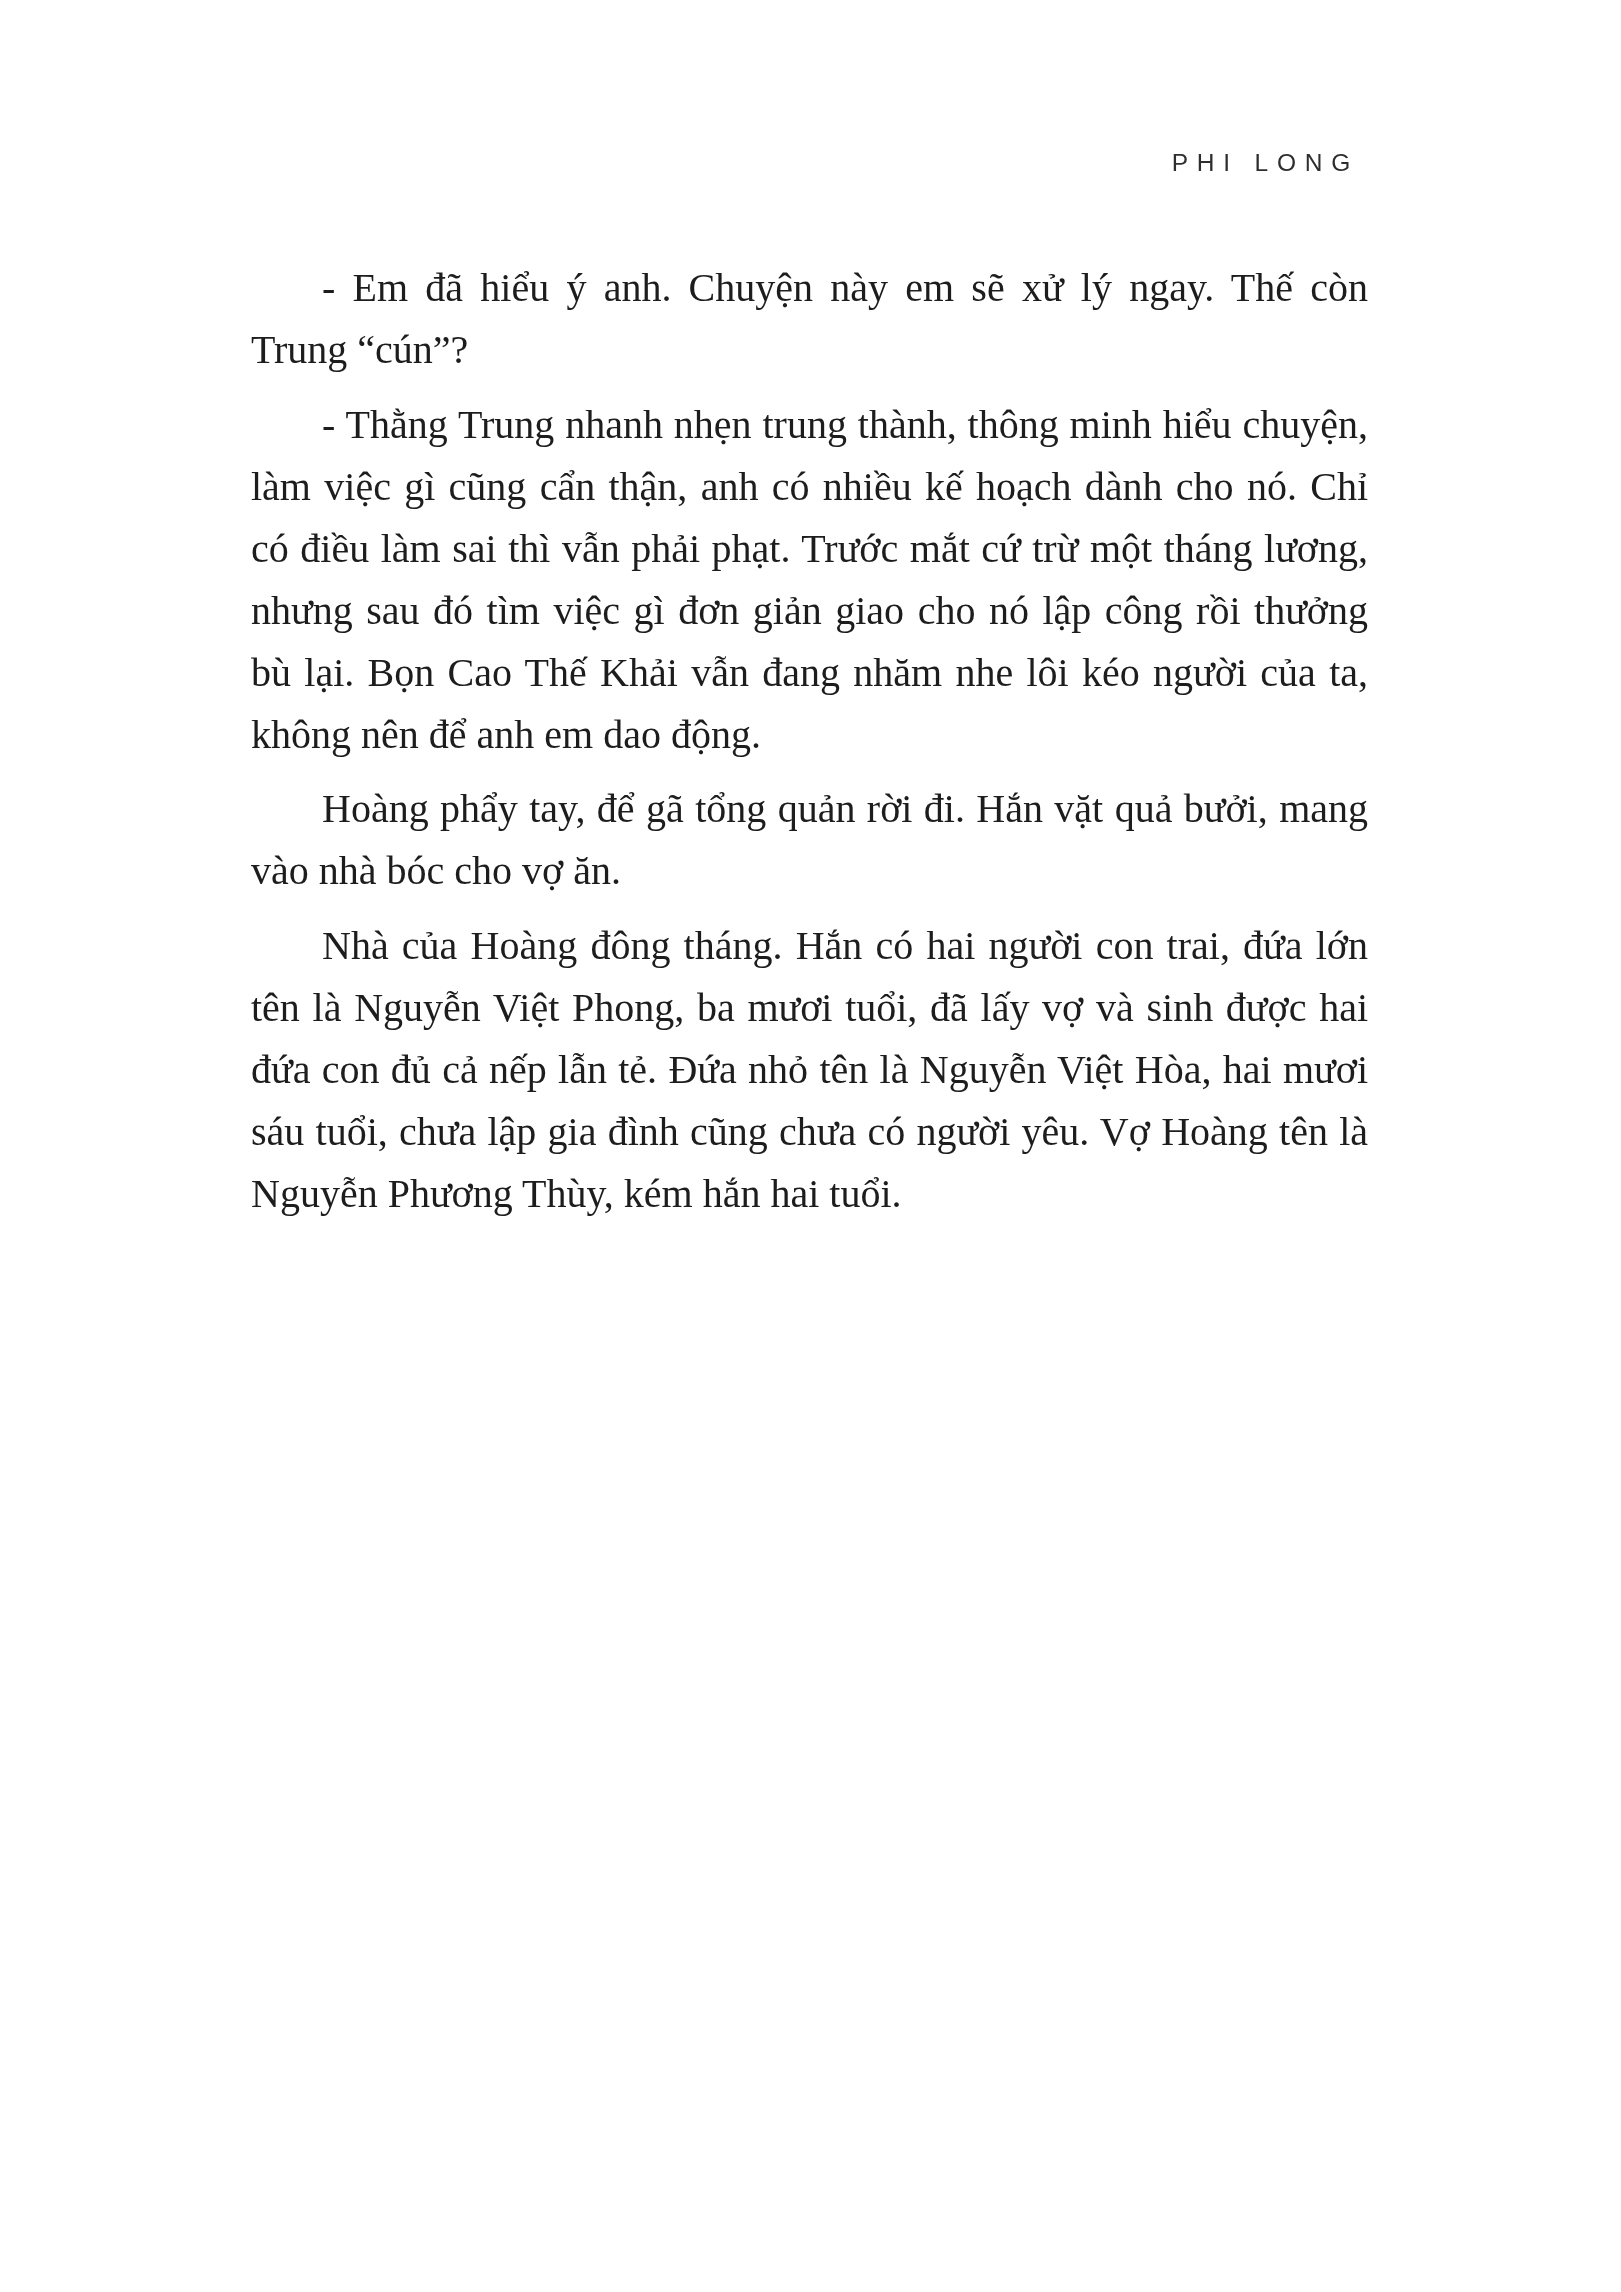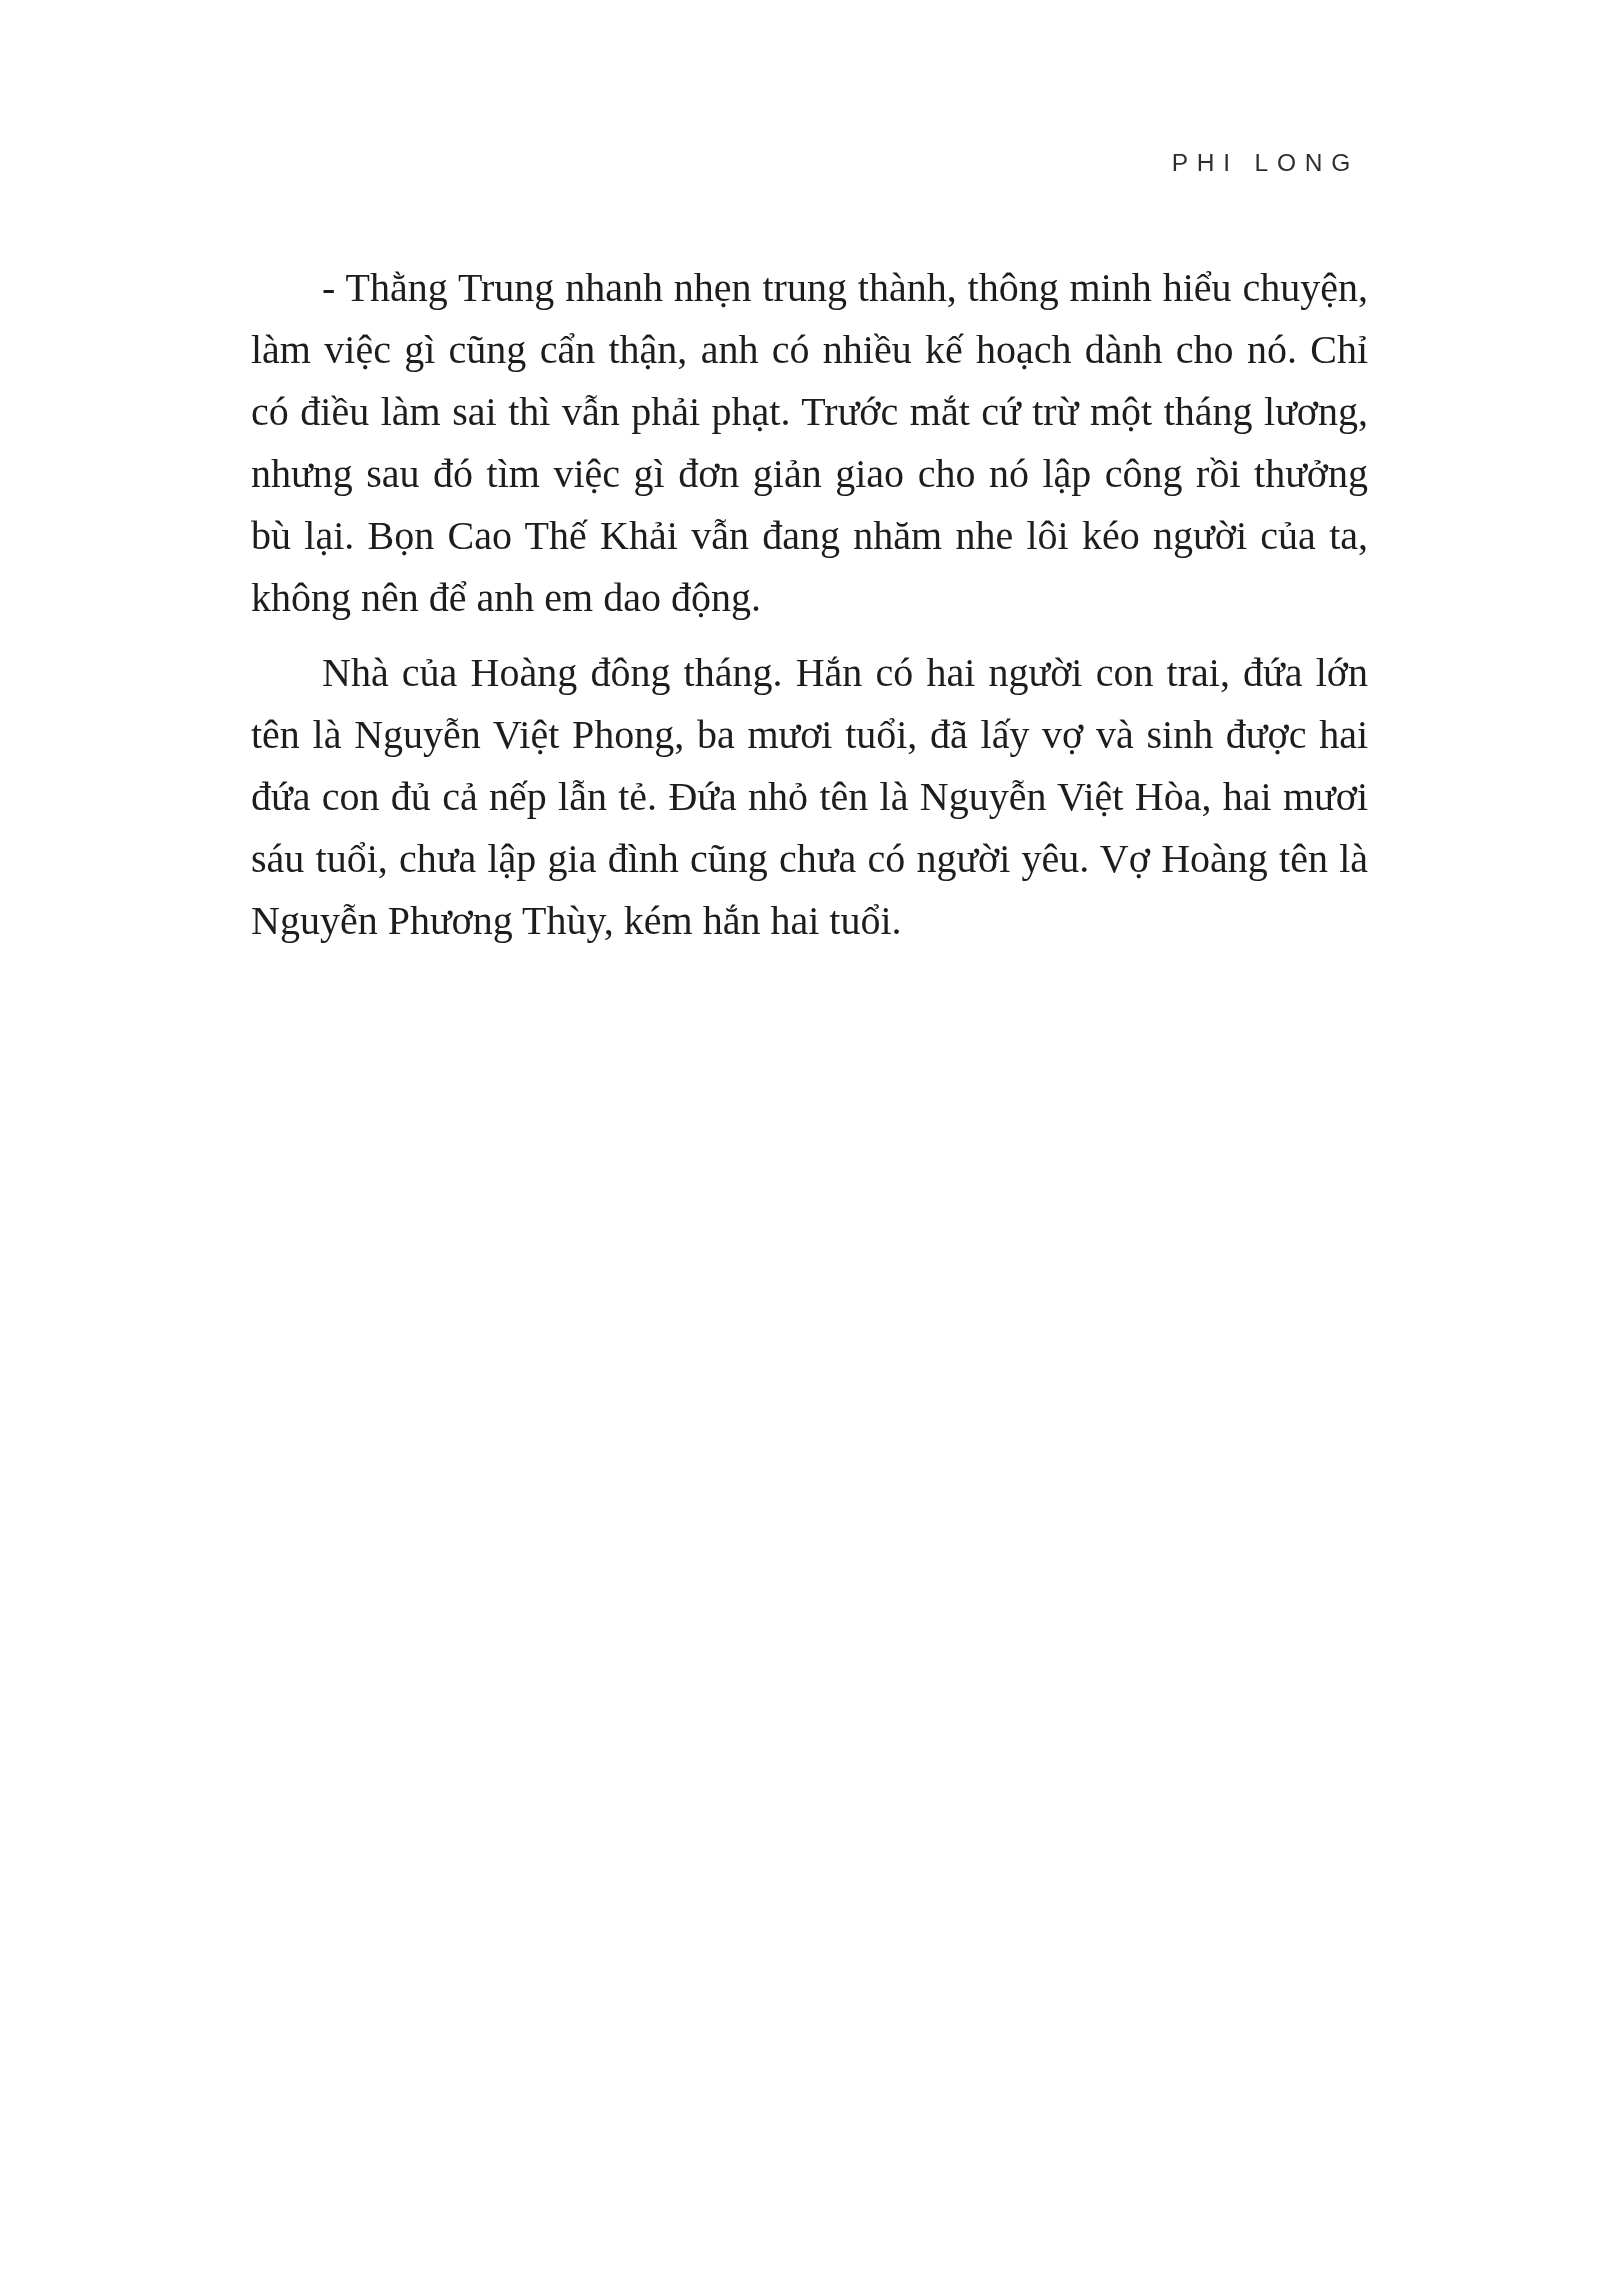--- a/index.html
+++ b/index.html
@@ -56,20 +56,22 @@
   }
 </style>
 </head>
 <body>
 
 <div class="page">
 
   <div class="running-header">PHI LONG</div>
 
   <div class="text-block">
+    <p>- Em đã hiểu ý anh. Chuyện này em sẽ xử lý ngay. Thế còn Trung “cún”?</p>
     <p>- Thằng Trung nhanh nhẹn trung thành, thông minh hiểu chuyện, làm việc gì cũng cẩn thận, anh có nhiều kế hoạch dành cho nó. Chỉ có điều làm sai thì vẫn phải phạt. Trước mắt cứ trừ một tháng lương, nhưng sau đó tìm việc gì đơn giản giao cho nó lập công rồi thưởng bù lại. Bọn Cao Thế Khải vẫn đang nhăm nhe lôi kéo người của ta, không nên để anh em dao động.</p>
+    <p>Hoàng phẩy tay, để gã tổng quản rời đi. Hắn vặt quả bưởi, mang vào nhà bóc cho vợ ăn.</p>
     <p>Nhà của Hoàng đông tháng. Hắn có hai người con trai, đứa lớn tên là Nguyễn Việt Phong, ba mươi tuổi, đã lấy vợ và sinh được hai đứa con đủ cả nếp lẫn tẻ. Đứa nhỏ tên là Nguyễn Việt Hòa, hai mươi sáu tuổi, chưa lập gia đình cũng chưa có người yêu. Vợ Hoàng tên là Nguyễn Phương Thùy, kém hắn hai tuổi.</p>
   </div>
 
   <div class="page-number">– 13</div>
 
 </div>
 
 
 </body></html>

